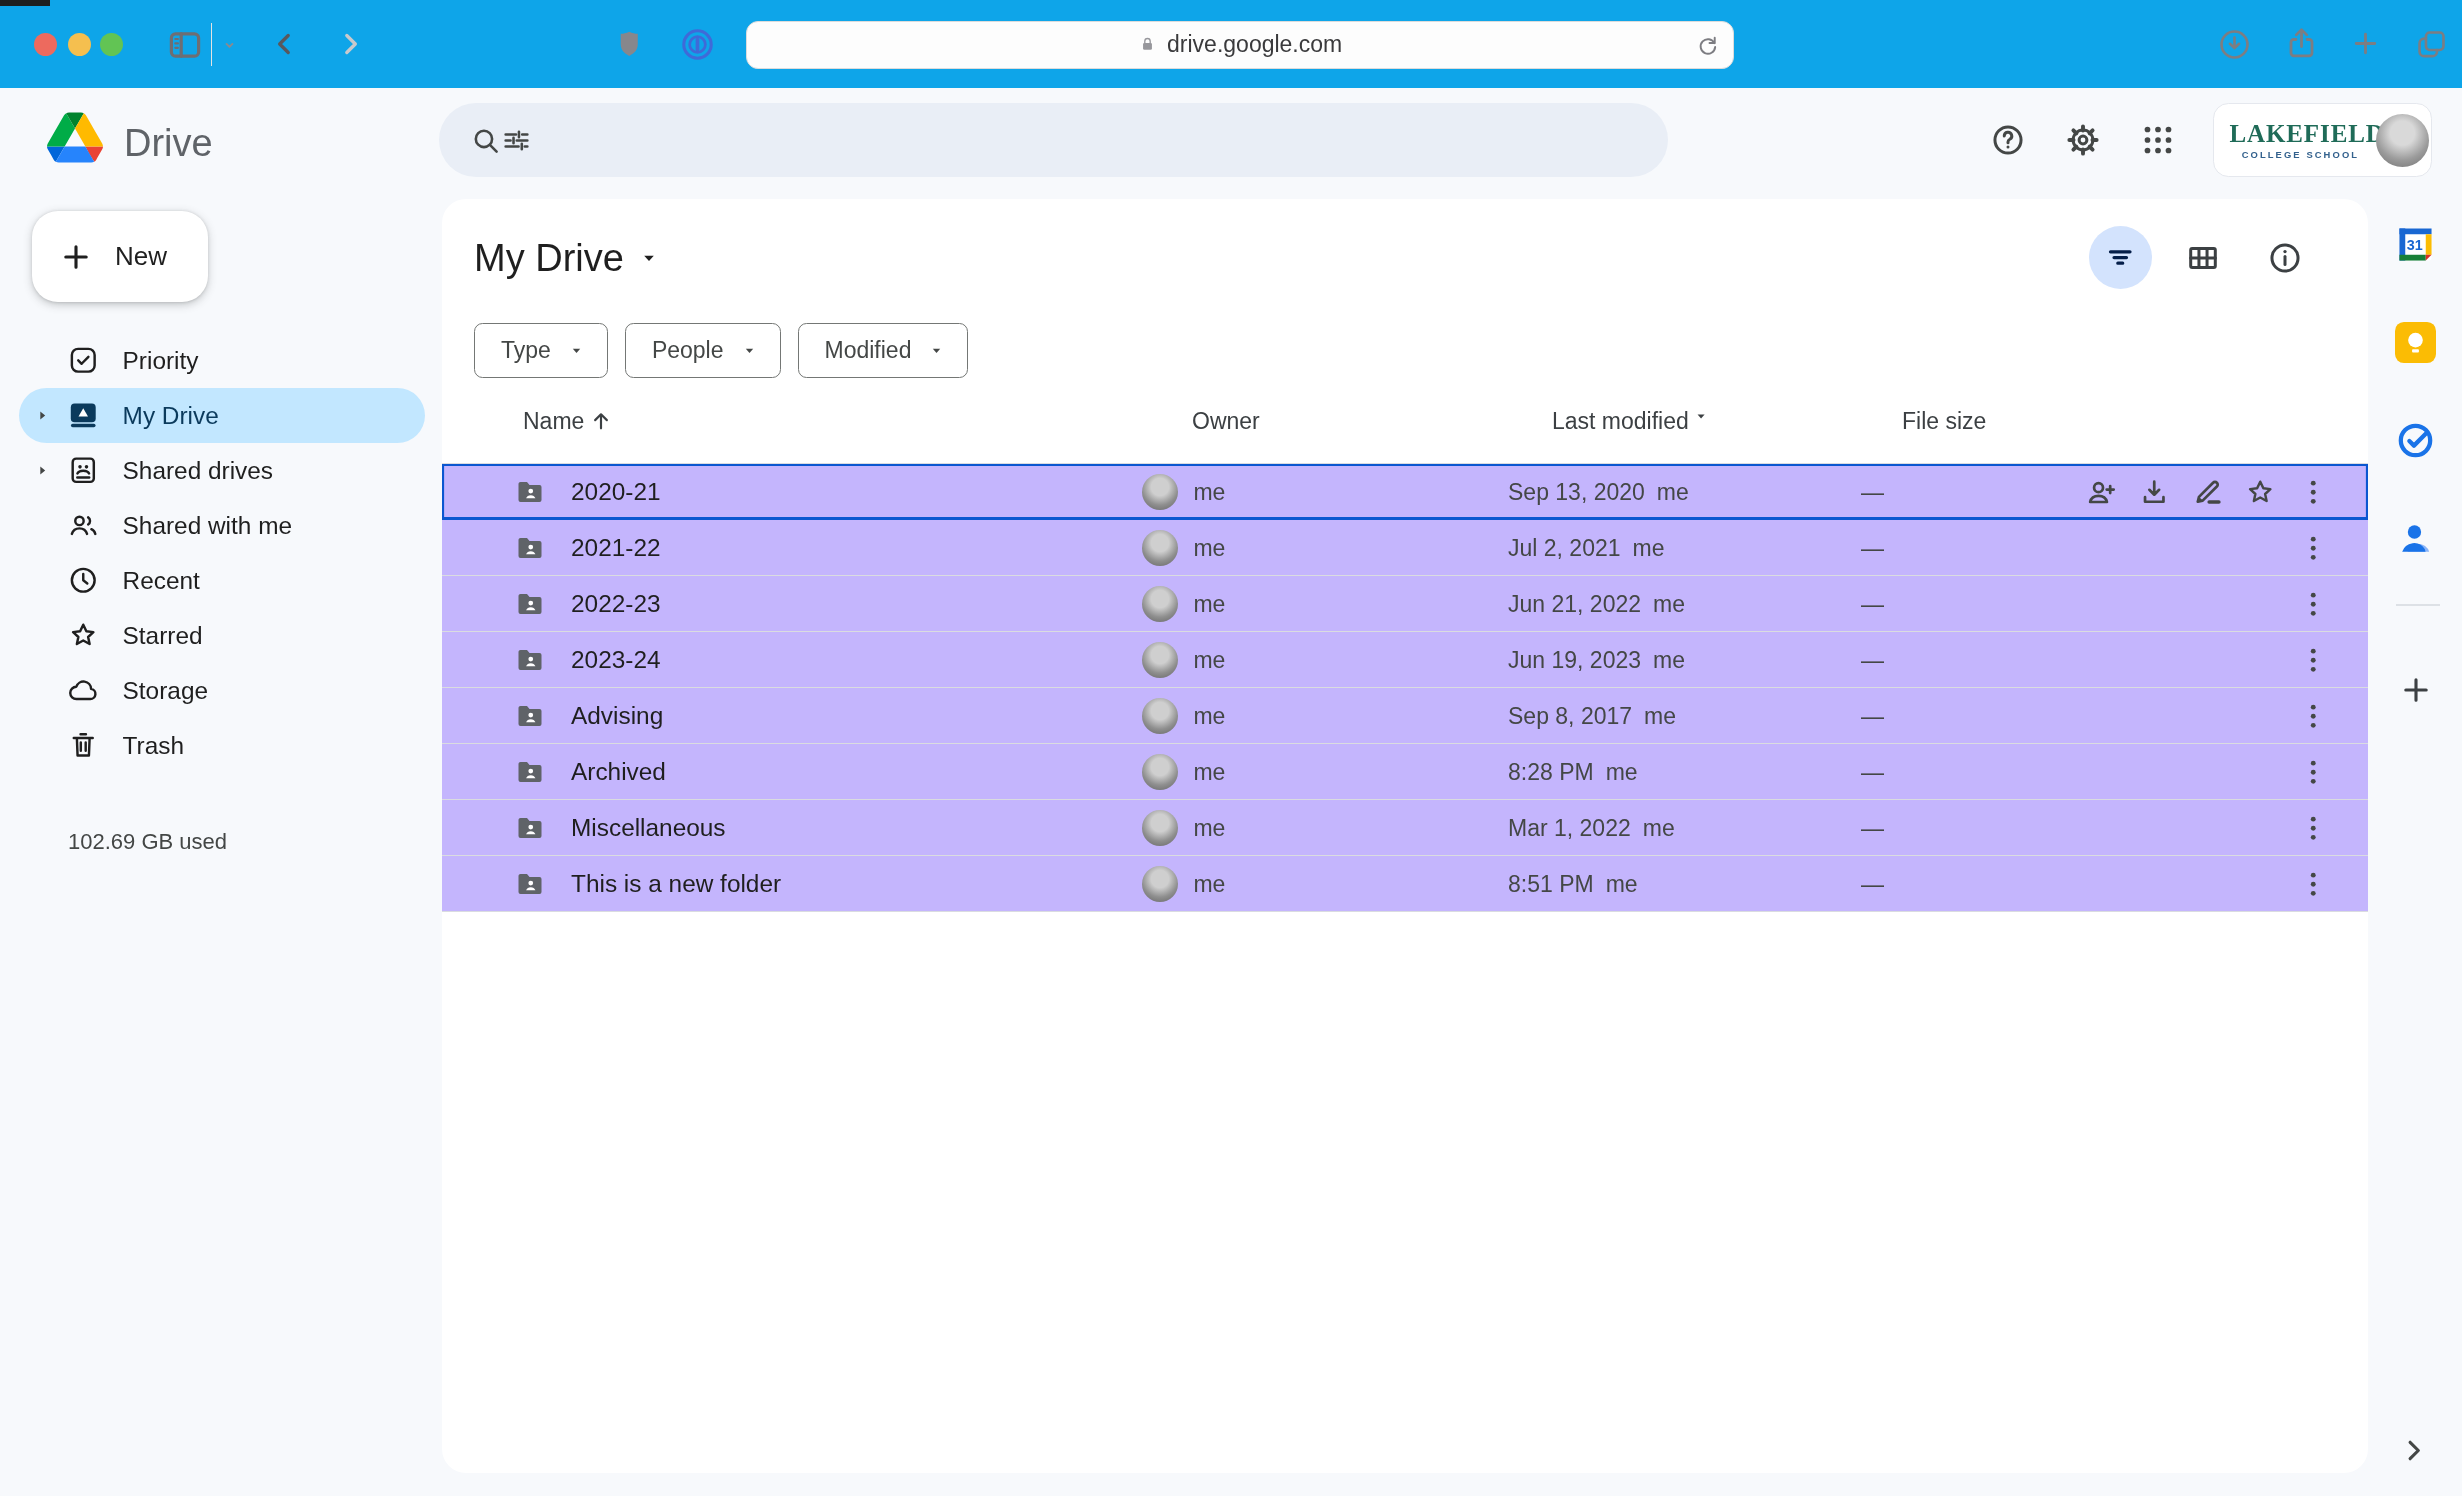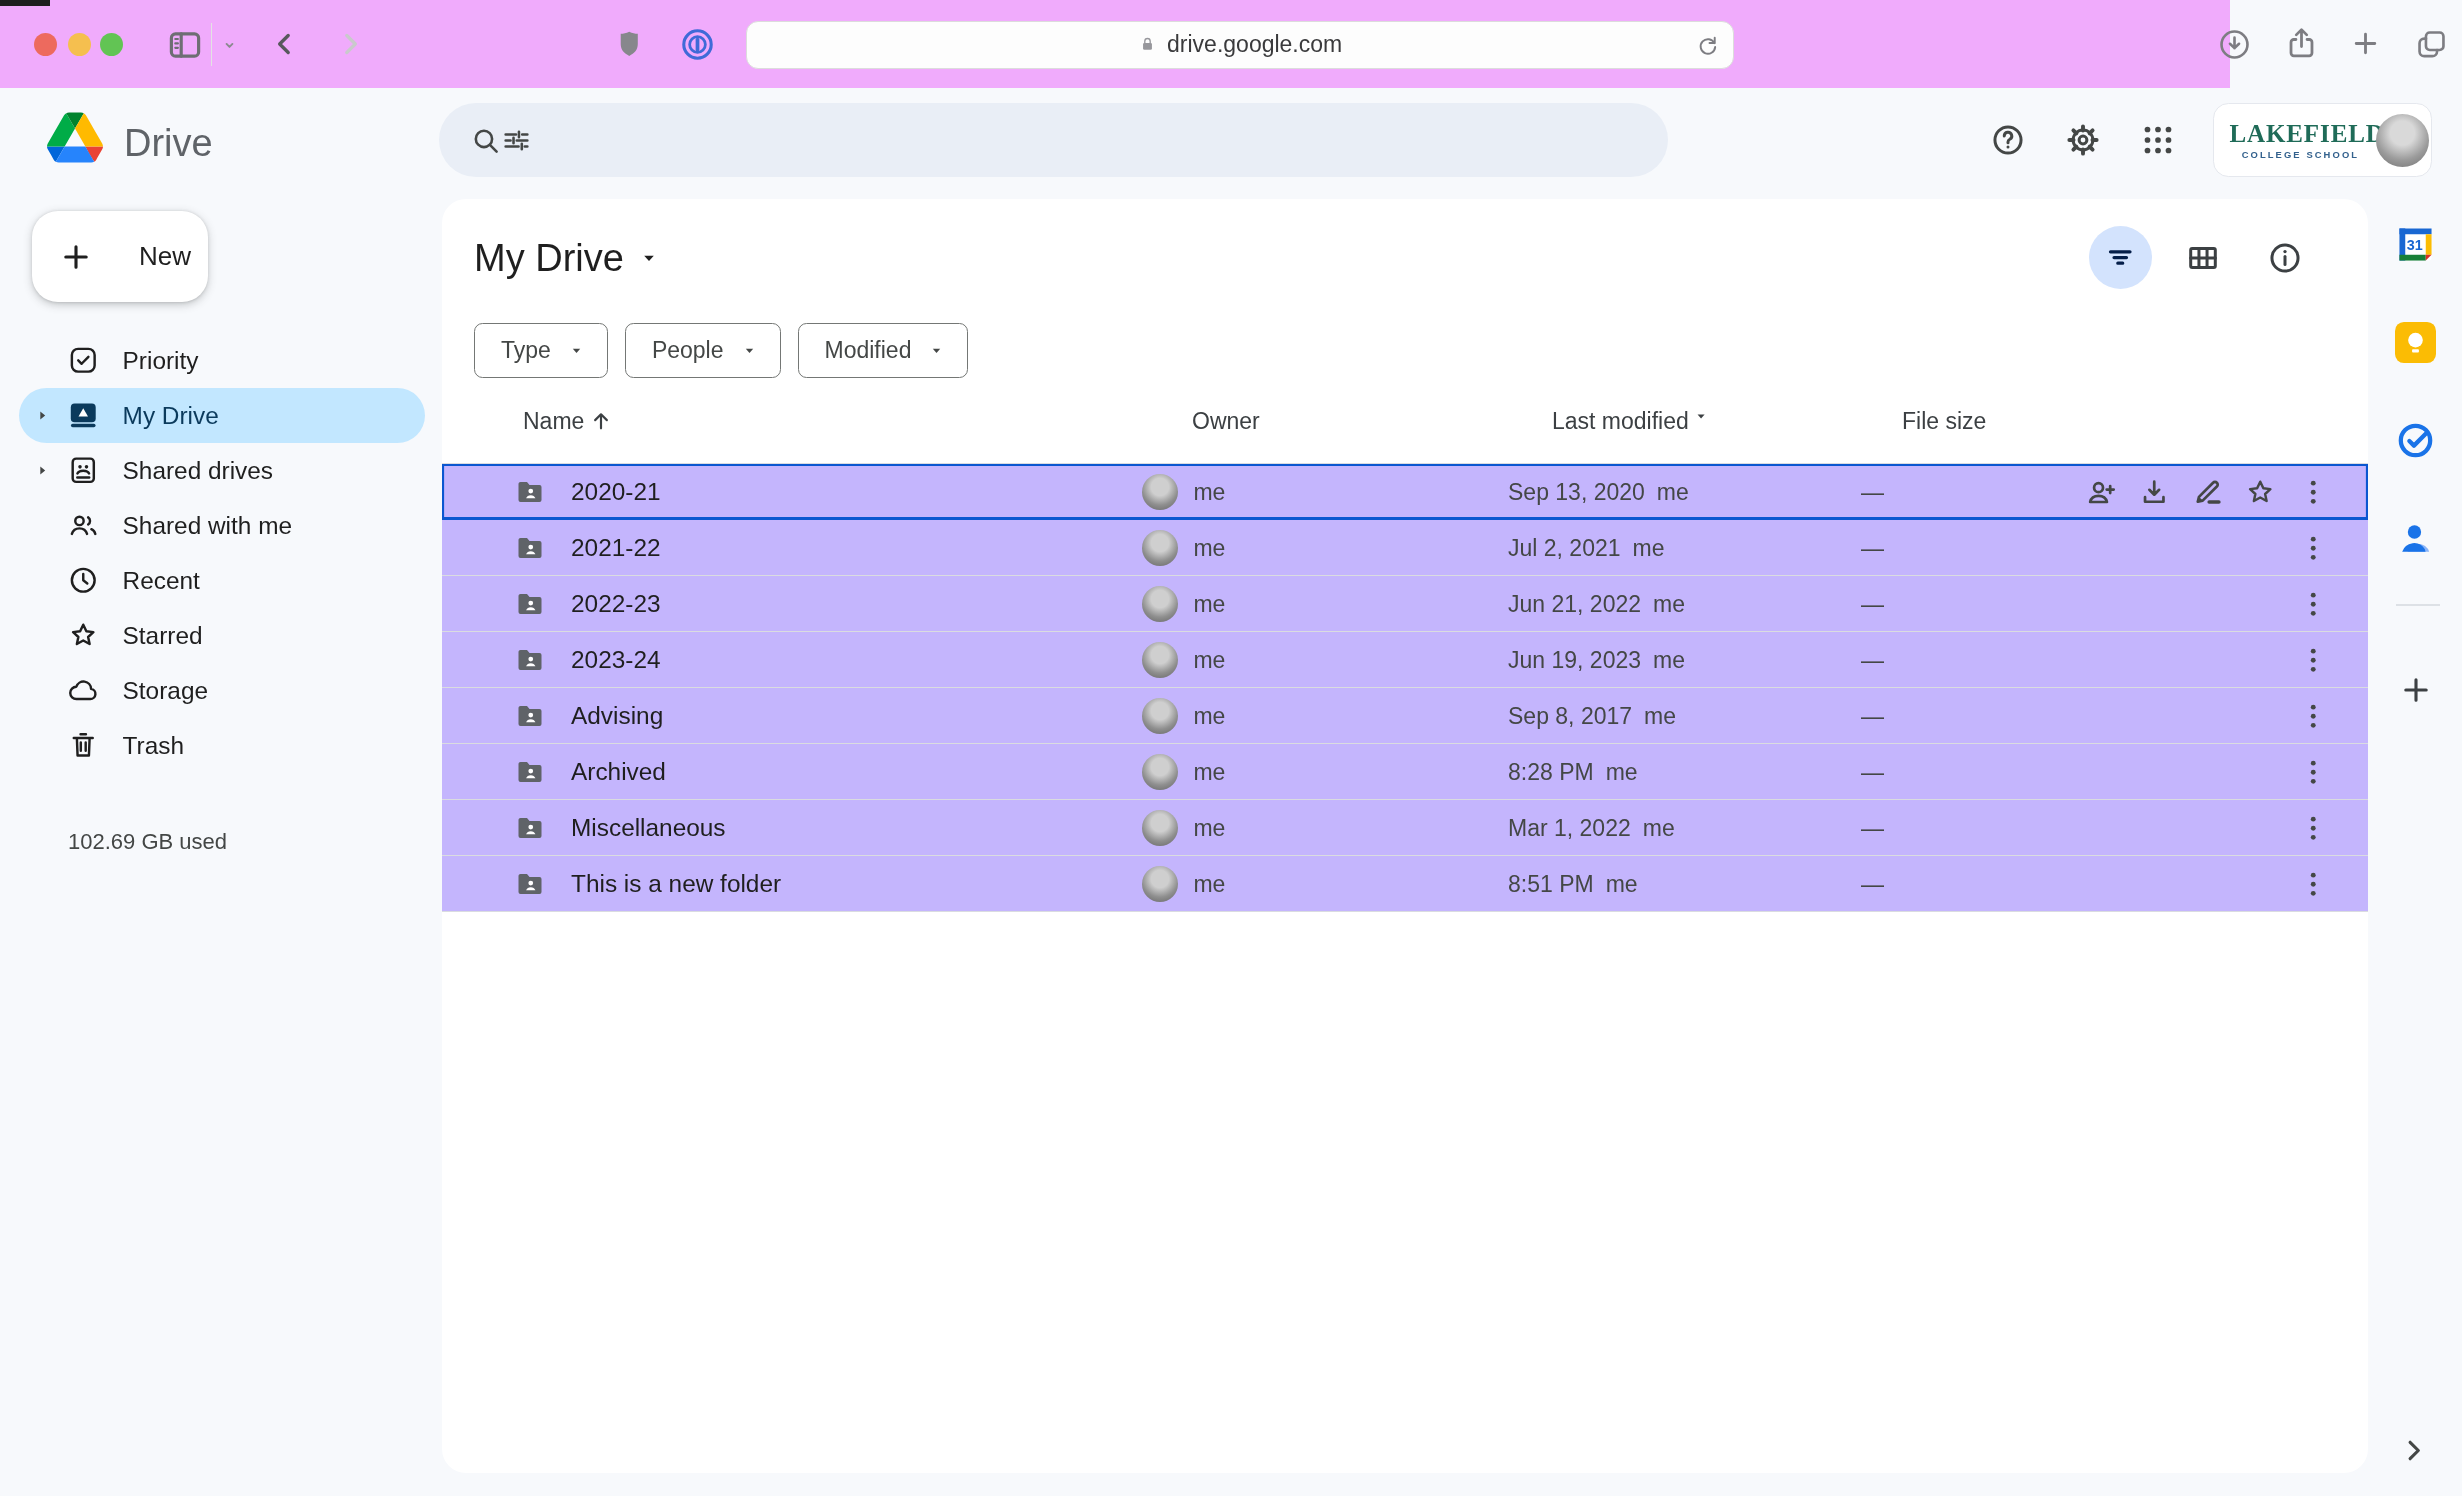--- a/index.html
+++ b/index.html
@@ -7,21 +7,21 @@
   body {
     position:relative; overflow:hidden;
     background:#f7f9fc;
     font-family:"Liberation Sans","DejaVu Sans",sans-serif;
     color:#1f1f1f;
   }
   .icon svg { width:100%; height:100%; display:block; }
   .icon { display:block; }
 
   
-  .browser { position:absolute; left:0; top:0; width:2230px; height:88px; background:#f0abfc; }
+  .browser { position:absolute; left:0; top:0; width:2462px; height:88px; background:#0ea5e9; }
   .corner-artifact { position:absolute; left:0; top:0; width:50px; height:6px; background:#1e1e1e; }
   .tl { position:absolute; top:32.5px; width:23px; height:23px; border-radius:50%; }
   .tl-close{ left:34px; } .tl-min{ left:68px; } .tl-zoom{ left:100px; }
   .bicon { position:absolute; color:#7d7d82; }
   .sidebar-toggle { left:166px; top:26px; width:38px; height:38px; color:#6e6e73; }
   .vdiv { position:absolute; left:211px; top:23px; width:0.9px; height:43px; background:#e3e3e2; }
   .chev-dn-s { left:220px; top:36px; width:19px; height:19px; color:#8a8a8f; }
   .nav-back { left:269px; top:28px; width:32px; height:32px; color:#58585d; }
   .nav-fwd  { left:334px; top:28px; width:32px; height:32px; color:#c9c9cc; }
   .shield   { left:613px; top:26.5px; width:32.5px; height:35px; color:#87878c; }
@@ -62,21 +62,21 @@
   .org-name { font-family:"Liberation Serif","DejaVu Serif",serif; font-size:25px; font-weight:700;
     color:#1f6b58; letter-spacing:0.9px; }
   .org-sub { font-size:9.4px; color:#33618d; letter-spacing:2.1px; font-weight:700; margin-top:0.9px; }
   .avatar-big { width:53px; height:53px; border-radius:50%; margin-left:5.1px;
     background:radial-gradient(circle at 50% 36%, #d9d9d9 0 28%, #9b9b9b 62%, #6d6d6d 100%); }
 
   
   .new-btn {
     position:absolute; left:32px; top:211px; width:176px; height:91px;
     background:#fff; border-radius:26px; box-shadow:0 2.6px 8.5px rgba(60,64,67,.26), 0 0.9px 2.6px rgba(60,64,67,.15);
-    display:flex; align-items:center; border:none; cursor:default;gap:24px;
+    display:flex; align-items:center; border:none; cursor:default;
   }
   .plus-ic { width:34px; height:34px; margin-left:27px; color:#1f1f1f; }
   .new-label { margin-left:22px; font-size:26px; color:#1f1f1f; font-family:inherit; }
   #nav-list { position:absolute; left:19px; top:333px; width:406px; }
   .nav-item { height:55px; display:flex; align-items:center; border-radius:29px; color:#1f1f1f; }
   .nav-item.selected { background:#c2e7ff; color:#0b3a5c; }
   .expander { width:19px; height:19px; margin-left:13.7px; flex:0 0 19px; color:#444746; }
   .nav-ic { width:32.5px; height:32.5px; margin-left:15.4px; flex:0 0 32.5px; }
   .nav-label { margin-left:23px; font-size:24.4px; }
   .nav-item.selected .nav-label { font-weight:500; }

